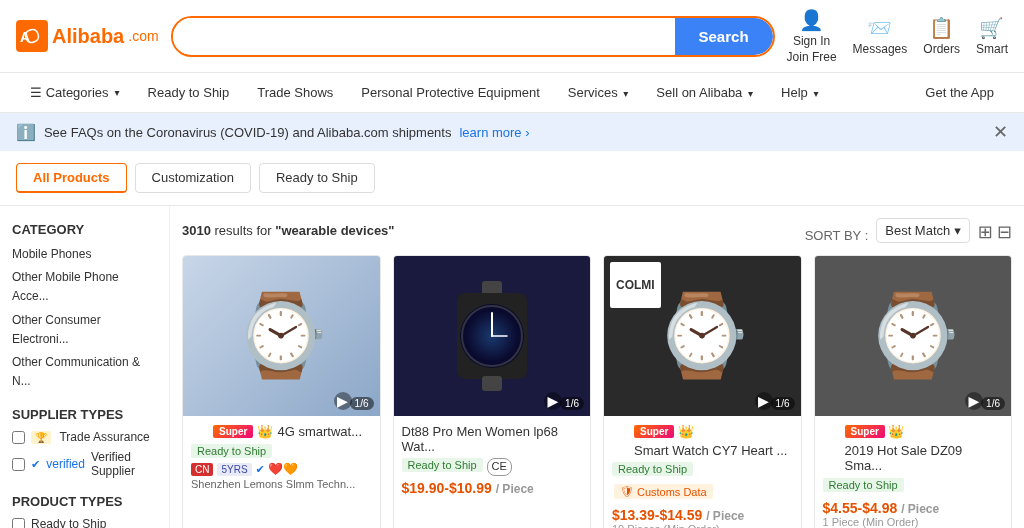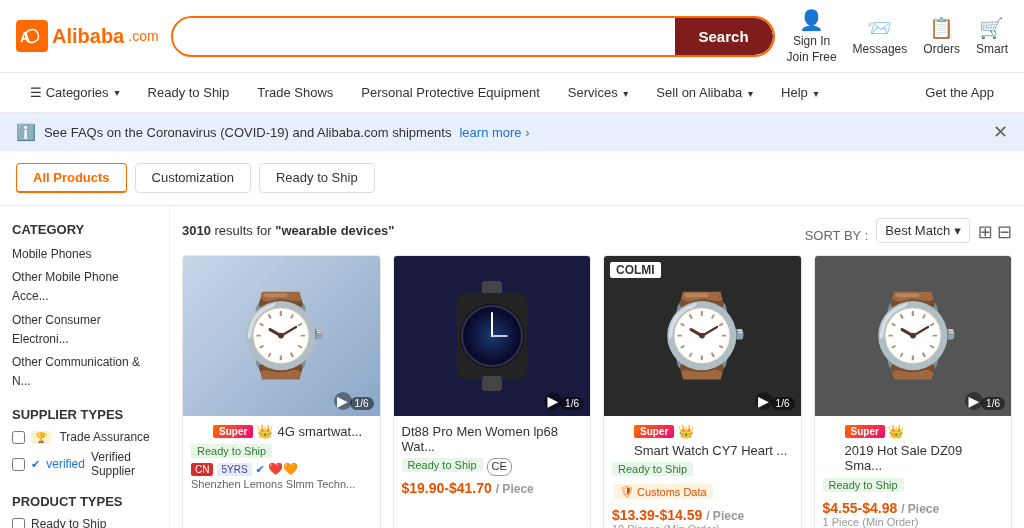--- a/index.html
+++ b/index.html
@@ -6,21 +6,21 @@
     body { background: #fff; font-size: 13px; color: #333; width: 1024px; overflow-x: hidden; }
 
     
     .header { display: flex; align-items: center; padding: 8px 16px; gap: 12px; border-bottom: 1px solid #e8e8e8; }
     .logo { display: flex; align-items: center; gap: 4px; min-width: 140px; }
     .logo-icon { width: 32px; height: 32px; }
     .logo-text { font-size: 20px; font-weight: bold; color: #ff6a00; }
     .logo-com { font-size: 14px; color: #ff6a00; }
     .search-bar { flex: 1; display: flex; align-items: center; background: #fff; border: 2px solid #ff6a00; border-radius: 24px; overflow: hidden; }
     .search-input { flex: 1; border: none; outline: none; padding: 10px 16px; font-size: 14px; }
-    .search-btn { background: #7f1d1d; color: #fff; border: none; padding: 10px 24px; font-size: 15px; font-weight: bold; cursor: pointer; border-radius: 0 22px 22px 0; text-align: center; }
+    .search-btn { background: #3b82f6; color: #fff; border: none; padding: 10px 24px; font-size: 15px; font-weight: bold; cursor: pointer; border-radius: 0 22px 22px 0; text-align: center; }
     .header-actions { display: flex; align-items: center; gap: 16px; min-width: 220px; justify-content: flex-end; }
     .header-action { display: flex; flex-direction: column; align-items: center; font-size: 12px; color: #333; cursor: pointer; gap: 2px; }
     .header-action .icon { font-size: 20px; }
 
     
     .nav { display: flex; align-items: center; padding: 0 16px; border-bottom: 1px solid #e8e8e8; background: #fff; }
     .nav-item { padding: 12px 14px; font-size: 13px; color: #333; cursor: pointer; white-space: nowrap; }
     .nav-categories { display: flex; align-items: center; gap: 4px; }
     .get-app { padding: 12px 14px; font-size: 13px; color: #333; cursor: pointer; }
 
@@ -282,30 +282,30 @@
           <div class="image-counter">1/6</div>
           <div class="play-icon">▶</div>
         </div>
         <div class="product-info">
           <div style="font-size:13px;color:#333;margin-bottom:4px;">Dt88 Pro Men Women lp68 Wat...</div>
           <div style="display:flex;gap:4px;margin-bottom:4px;">
             <span class="rts-badge">Ready to Ship</span>
             <span style="border:1px solid #999;font-size:11px;padding:1px 4px;border-radius:8px;">CE</span>
           </div>
           <div class="price">
-            <span class="price-range">$19.90-$41.70</span>
+            <span class="price-range">$19.90-$10.99</span>
             <span class="piece-label">/ Piece</span>
           </div>
         </div>
       </div>
 
       <div class="product-card">
         <div class="product-image" style="background: #2a2a2a;">
           <div style="width:100%;height:100%;display:flex;align-items:center;justify-content:center;font-size:80px;">⌚</div>
-          <div style="position:absolute;top:6px;left:6px;background:#fff;color:#333;font-size:12px;padding:1px 6px;border-radius:2px;font-weight:bold;">COLMI</div>
+          <div style="position:absolute;top:6px;left:6px;background:#fff;color:#333;font-size:12px;padding:16px 6px;border-radius:2px;font-weight:bold;">COLMI</div>
           <div class="image-counter">1/6</div>
           <div class="play-icon">▶</div>
         </div>
         <div class="product-info">
           <div class="product-badge">
             <span class="super-badge">Super</span>
             <span>👑</span>
             <span>Smart Watch CY7 Heart ...</span>
           </div>
           <div style="display:flex;gap:4px;margin-bottom:4px;flex-wrap:wrap;">

